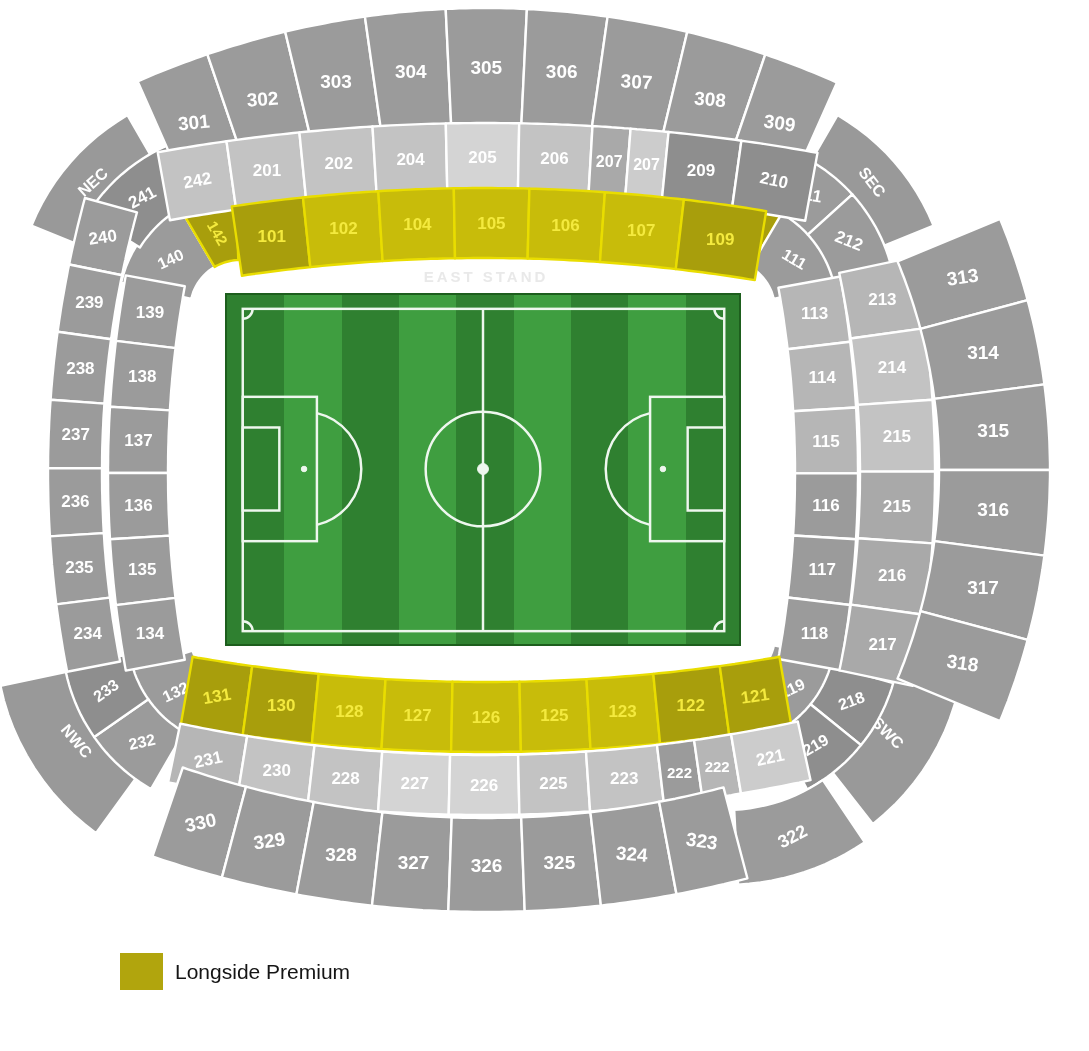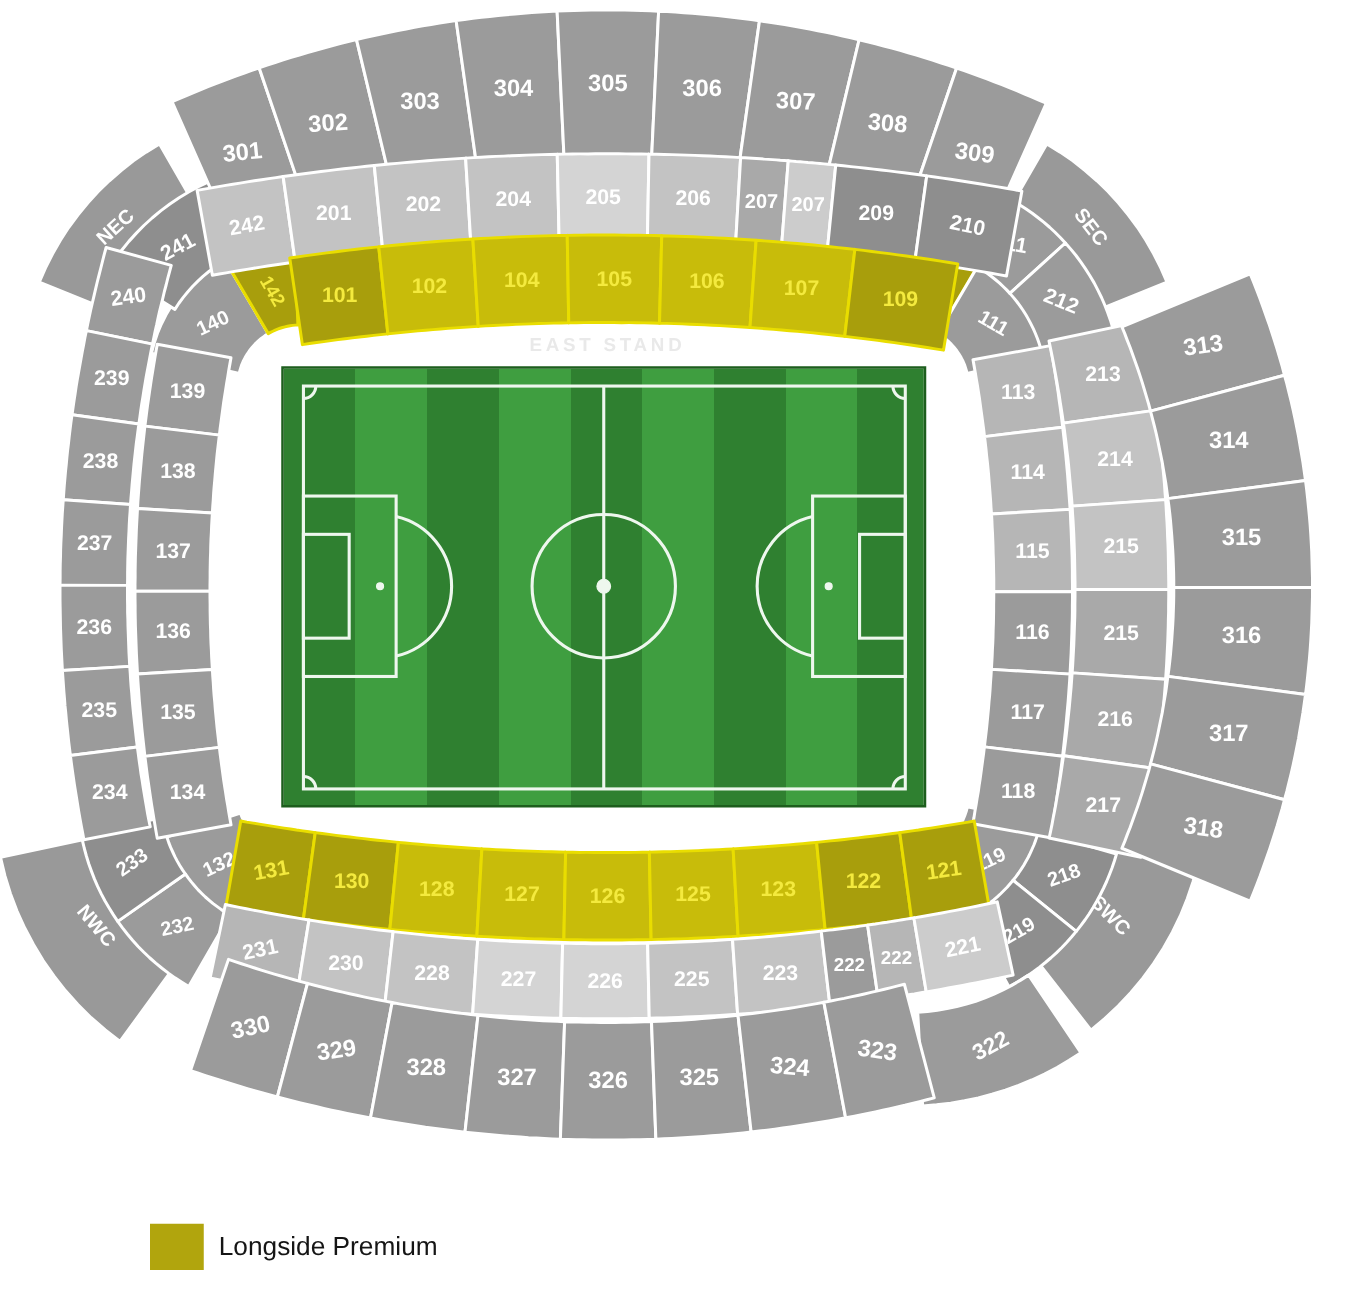--- a/index.html
+++ b/index.html
@@ -4,21 +4,21 @@
 <style>
   html,body{margin:0;padding:0;background:#fff;font-family:"Liberation Sans",sans-serif;}
   .canvas{position:relative;width:1089px;height:1051px;background:#ffffff;overflow:hidden;}
   #stadium{position:absolute;left:0;top:0;font-family:"Liberation Sans",sans-serif;}
   #stadium text{paint-order:stroke;}
   .pitch{position:absolute;left:225px;top:293px;width:516px;height:353px;border:2px solid #1d5e1d;box-sizing:border-box;}
   .pitch svg{position:absolute;left:0;top:0;width:100%;height:100%;}
   #pitch-lines *{stroke:var(--pitchline,#eef7ee);}
   .stand-label{position:absolute;left:486px;top:276px;transform:translate(-50%,-50%);
     font-weight:bold;font-size:15px;letter-spacing:3px;color:#e9e9e9;white-space:nowrap;}
-  .legend{position:absolute;left:120px;top:979px;display:flex;align-items:center;}
+  .legend{position:absolute;left:120px;top:953px;display:flex;align-items:center;}
   .swatch{width:43px;height:37px;display:inline-block;background:#b1a50d;flex:0 0 auto;}
   .legend-text{font-size:21px;color:#151515;margin-left:12px;white-space:nowrap;}
 </style>
 </head>
 <body>
 
 <div class="canvas">
 
   <svg id="stadium" width="1089" height="1051" viewBox="0 0 1089 1051">
       <g>

